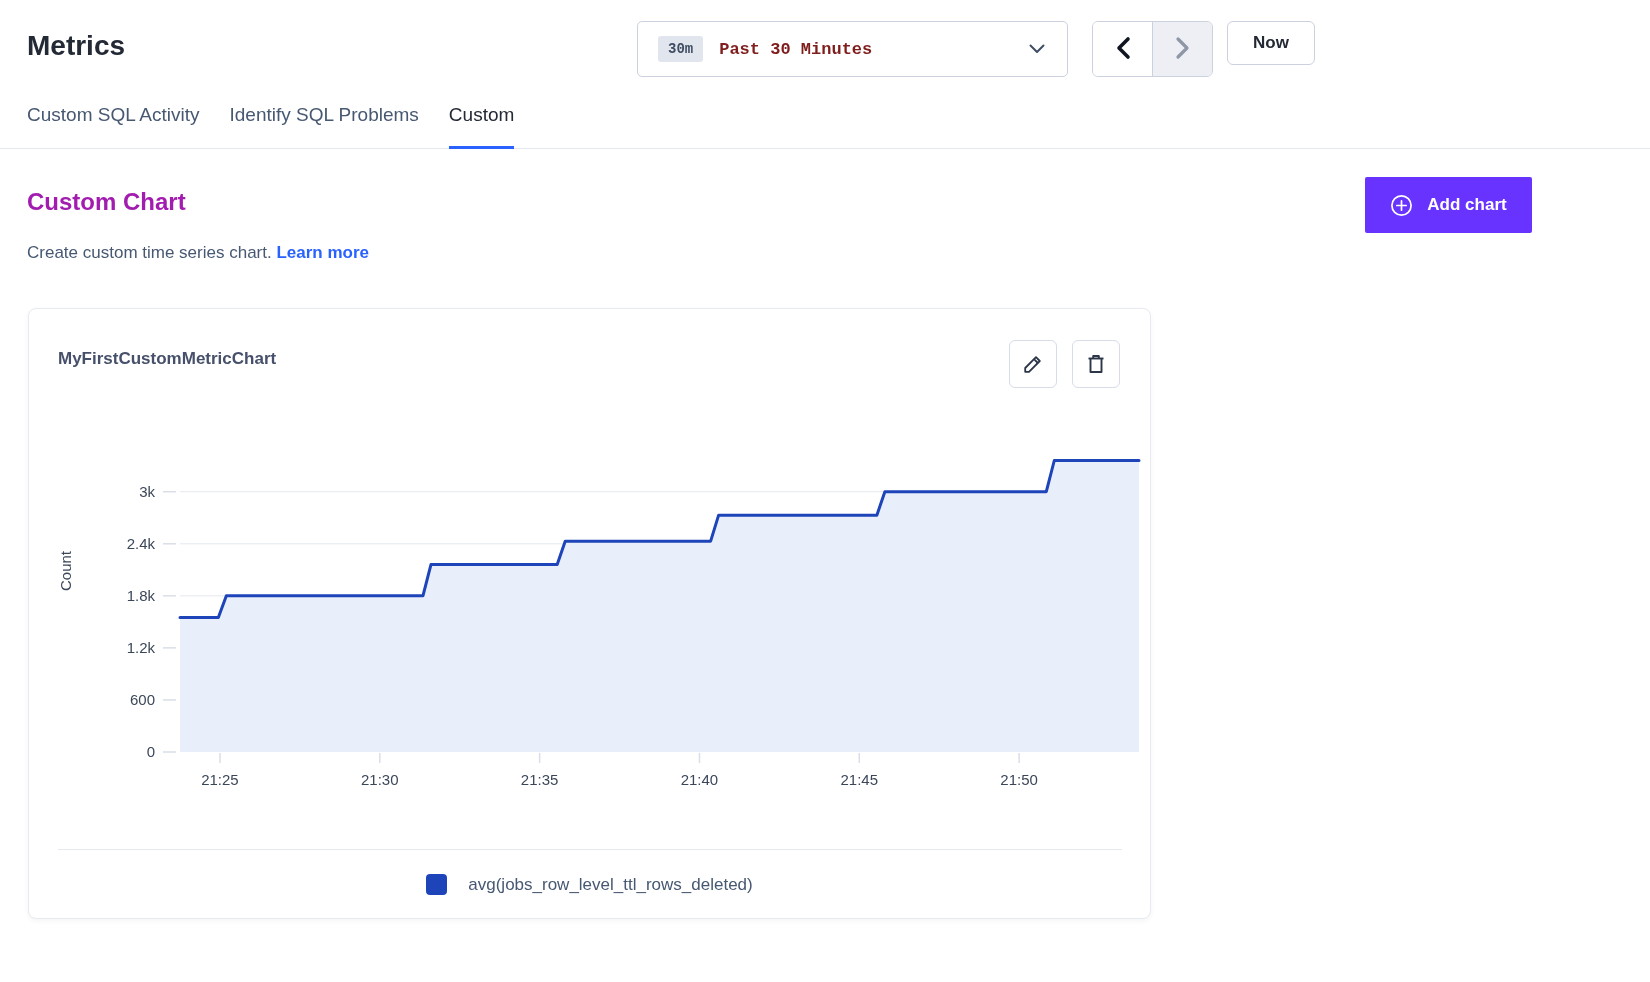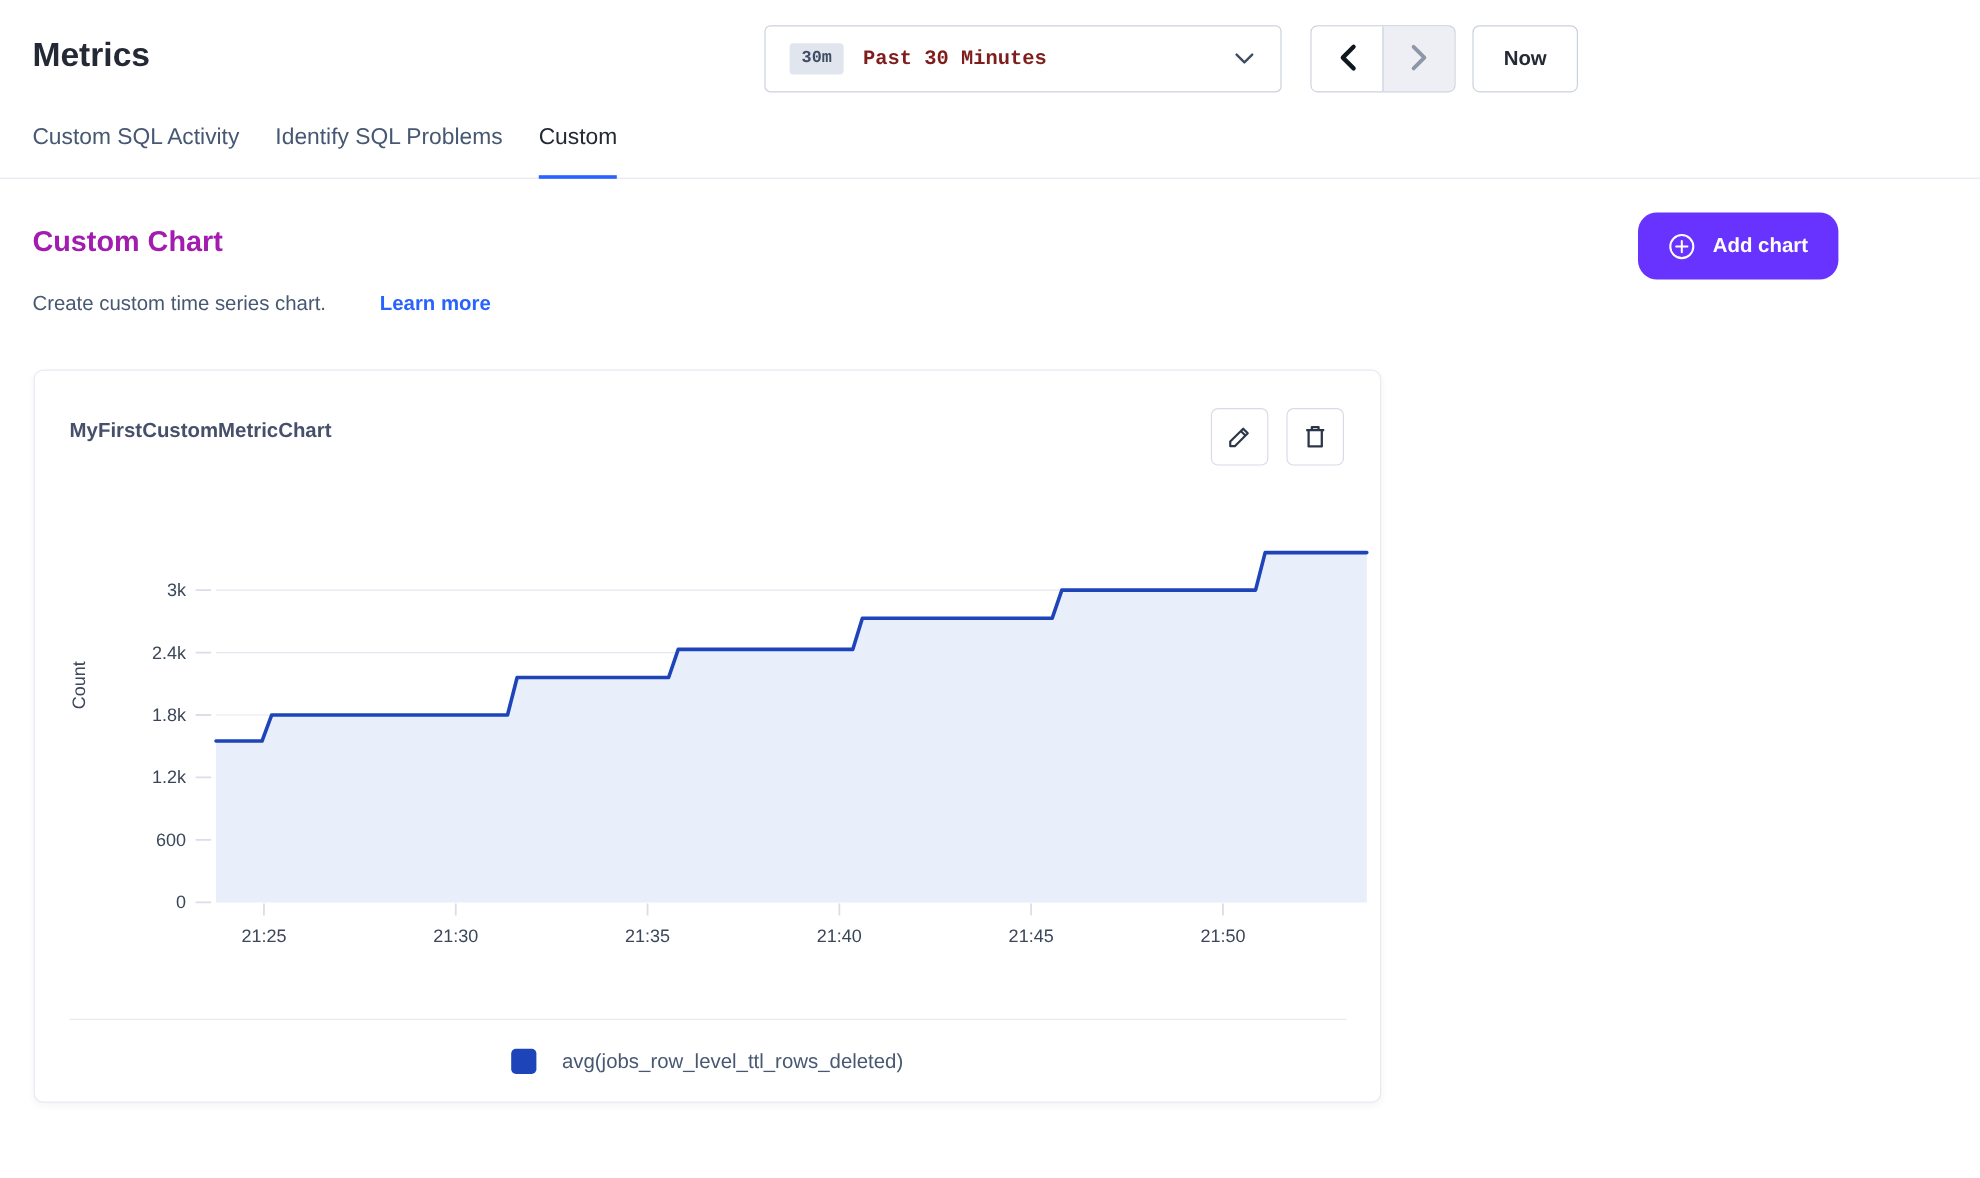--- a/index.html
+++ b/index.html
@@ -17,37 +17,37 @@
     padding:5px 10px; border-radius:3px; margin-right:16px; }
   .range-label { font-size:17px; font-weight:700; color:#7f1d1d; flex:1; }
   .caret { display:flex; align-items:center; }
 
   
   .pager { position:absolute; left:1092px; top:21px; width:121px; height:56px;
     border:1px solid #cbd1de; border-radius:6px; display:flex; overflow:hidden; background:#fff; }
   .pager-btn { flex:1; display:flex; align-items:center; justify-content:center; cursor:pointer; background:#fff; border:none; }
   .pager-btn.next { background:#edeff4; border-left:1px solid #cbd1de; cursor:default; }
 
-  .now-btn { position:absolute; left:1227px; top:21px; width:88px; height:56px;
+  .now-btn { position:absolute; left:1227px; top:21px; width:88px; height:44px;
     border:1px solid #cbd1de; border-radius:6px; background:#fff; font-size:17px; font-weight:700;
     color:#242a35; cursor:pointer; font-family:inherit; }
 
   
   .tabs { position:absolute; left:0; top:104px; width:1650px; border-bottom:1px solid #e6e9ef;
     display:flex; gap:30px; padding-left:27px; }
   .tab { position:relative; font-size:19px; color:#475872; padding-bottom:22px; cursor:pointer; }
   .tab.active { color:#242a35; }
   .tab.active::after { content:""; position:absolute; left:0; right:0; bottom:-1px; height:3px; background:#2962ff; }
 
   .section-heading { position:absolute; left:27px; top:188px; font-size:24px; font-weight:700; color:#a21caf; }
   .section-sub { position:absolute; left:27px; top:243px; font-size:17px; color:#475872; }
-  .learn-more { color:#2962ff; font-weight:700; cursor:pointer; text-decoration:none;margin-left:40px; }
+  .learn-more { color:#2962ff; font-weight:700; cursor:pointer; text-decoration:none; }
 
   .add-chart-btn { position:absolute; left:1365px; top:177px; height:56px; min-width:167px;
-    background:#6933ff; border:none; border-radius:16px; color:#fff; font-size:17px; font-weight:700;
+    background:#6933ff; border:none; border-radius:2px; color:#fff; font-size:17px; font-weight:700;
     font-family:inherit; display:flex; align-items:center; justify-content:center; gap:14px;
     padding:0 22px; cursor:pointer; }
 
   
   .card { position:absolute; left:28px; top:308px; width:1123px; height:611px;
     border:1px solid #e7eaf1; border-radius:8px; background:#fff;
     box-shadow:0 2px 5px rgba(40,50,70,0.05); }
   .card-title { position:absolute; left:29px; top:40px; font-size:17px; font-weight:700; color:#47506a; }
   .icon-btn { position:absolute; top:31px; width:48px; height:48px; border:1px solid #d7dce8;
     border-radius:6px; background:#fff; display:flex; align-items:center; justify-content:center;

